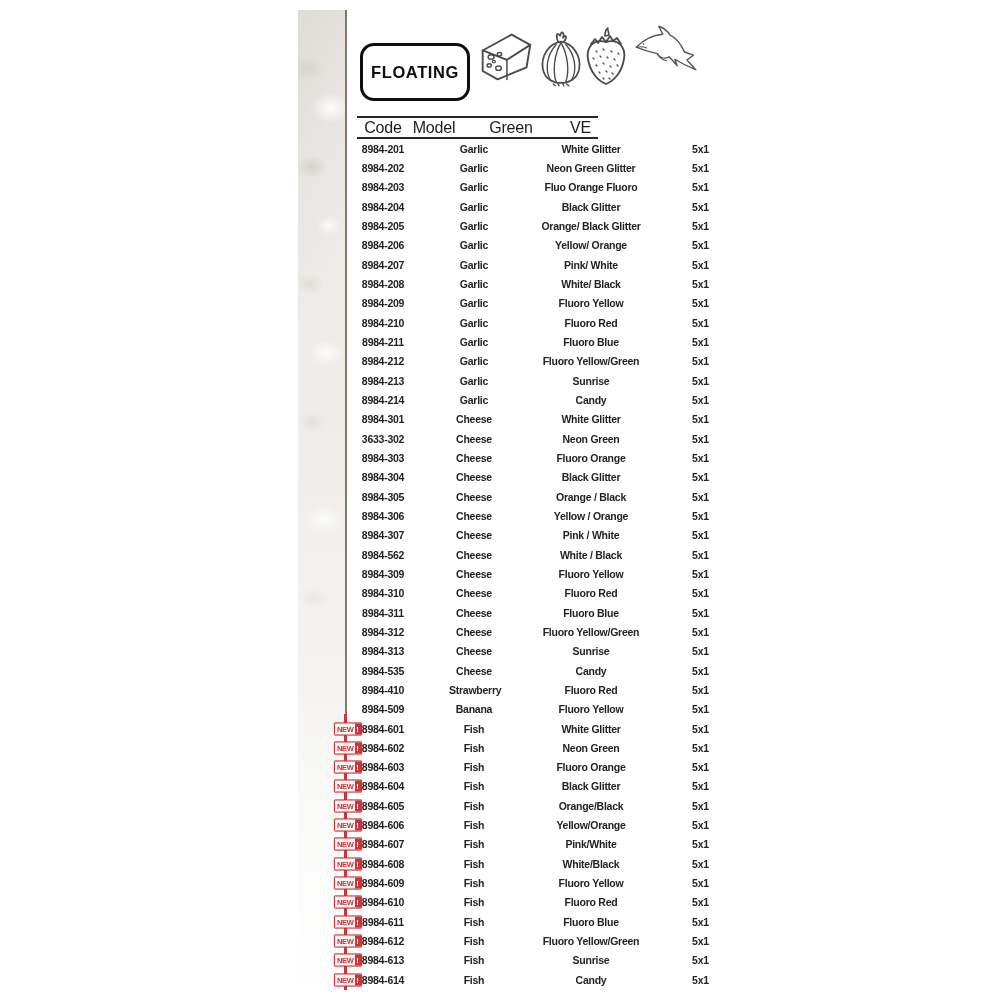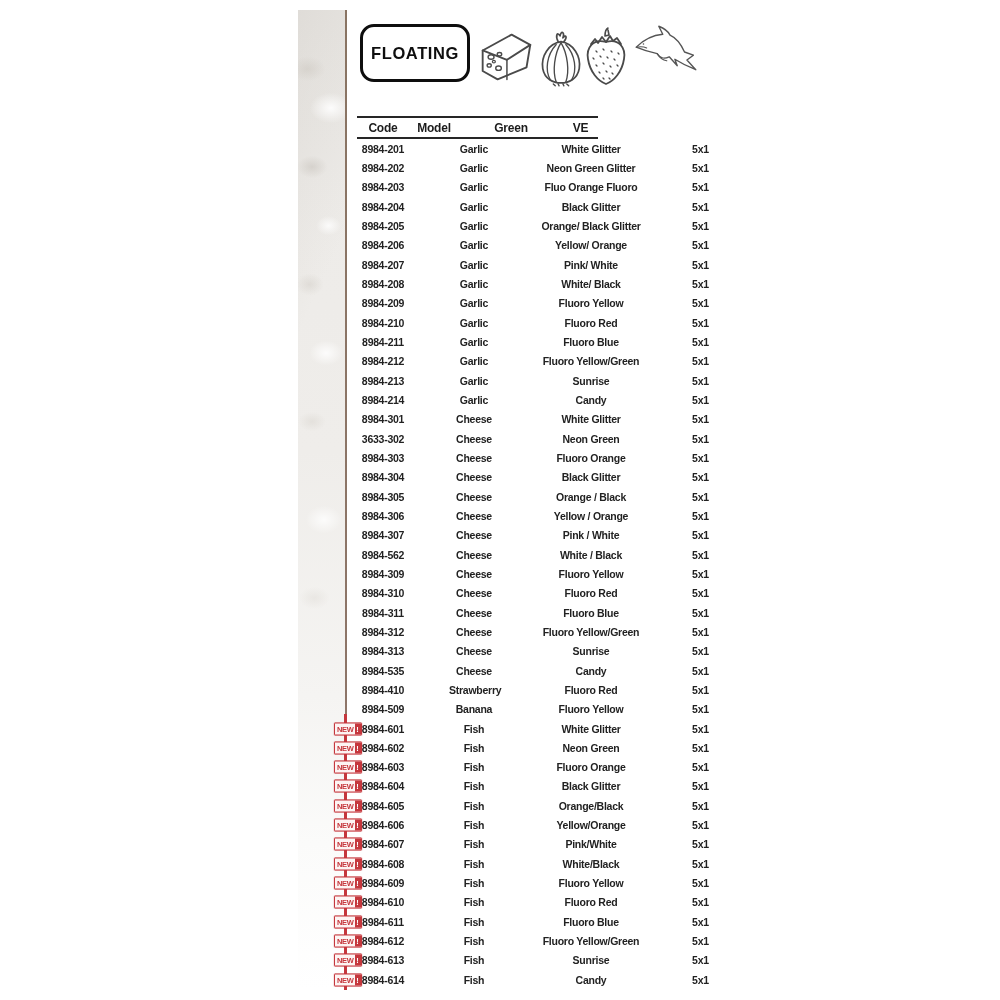--- a/index.html
+++ b/index.html
@@ -26,38 +26,38 @@
   #strip-edge{
     position:absolute;left:345px;top:10px;width:2px;height:980px;
     background:linear-gradient(to bottom,#897463 0%, #8d7568 70%, #b18f80 100%);
   }
   #red-line{
     position:absolute;left:344px;top:714px;width:3px;height:276px;
     z-index:2;
   }
   
   #floating-box{
-    position:absolute;left:360px;top:24px;width:104px;height:52px;
+    position:absolute;left:360px;top:43px;width:104px;height:52px;
     border:3px solid #0e0e0e;border-radius:14px;
     display:flex;align-items:center;justify-content:center;
     font-size:16.5px;font-weight:bold;letter-spacing:.6px;color:#0e0e0e;background:#fff;
   }
   .sketch-icon{position:absolute;}
   .sketch-icon svg{display:block;}
   
   #table{
     position:absolute;left:357px;top:116px;width:241px;z-index:3;
   }
   #table-header{
     display:grid;grid-template-columns:52px 50px 104px 35px;
     border-top:2.5px solid #262626;border-bottom:2.5px solid #262626;
     height:19px;align-items:center;
   }
   #table-header span{
-    text-align:center;font-size:12px;font-weight:bold;letter-spacing:-.2px;
+    text-align:center;font-size:16px;font-weight:normal;letter-spacing:-.2px;
   }
   .trow{
     position:relative;
     display:grid;grid-template-columns:52px 50px 104px 35px;
     height:19.34px;align-items:center;gap:40px;
   }
   .trow span.cell{
     text-align:center;font-size:10.5px;font-weight:bold;letter-spacing:-.25px;
     white-space:nowrap;color:#222;
   }

